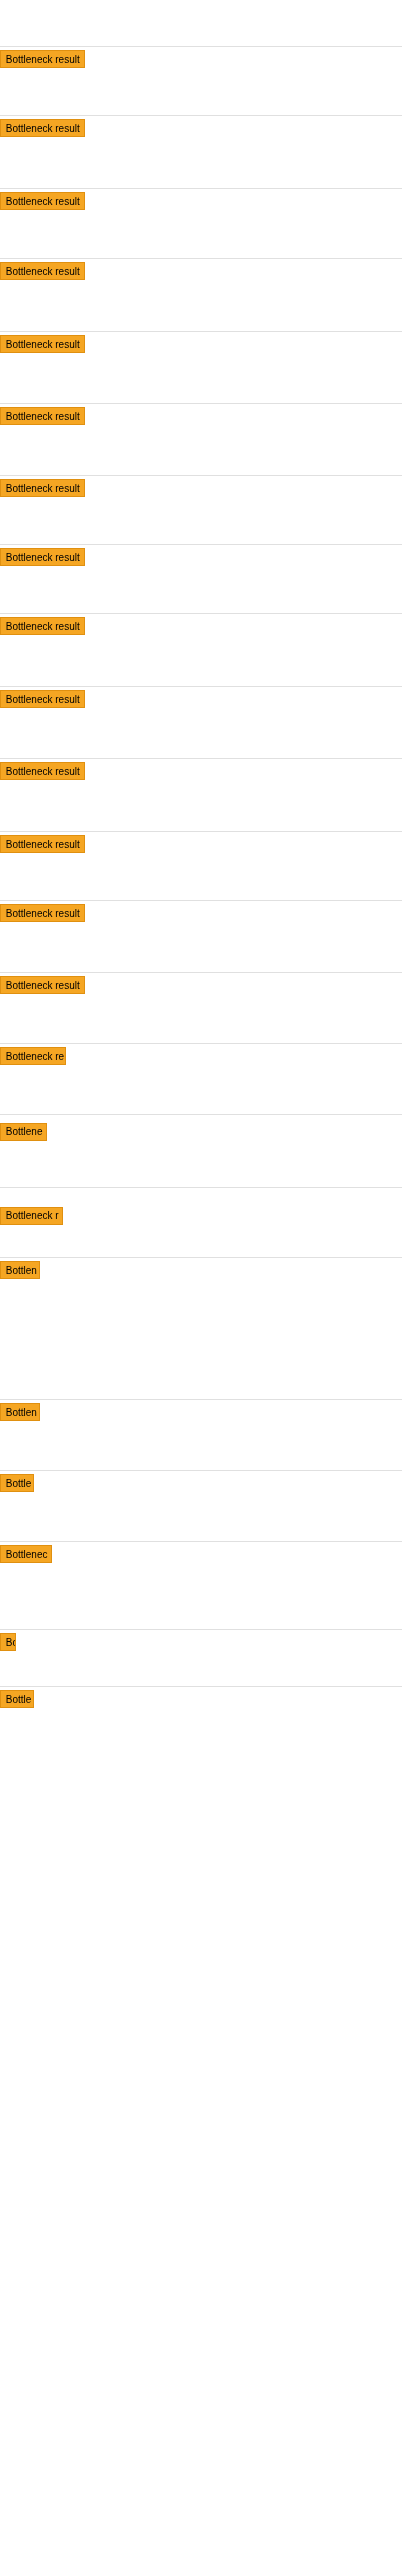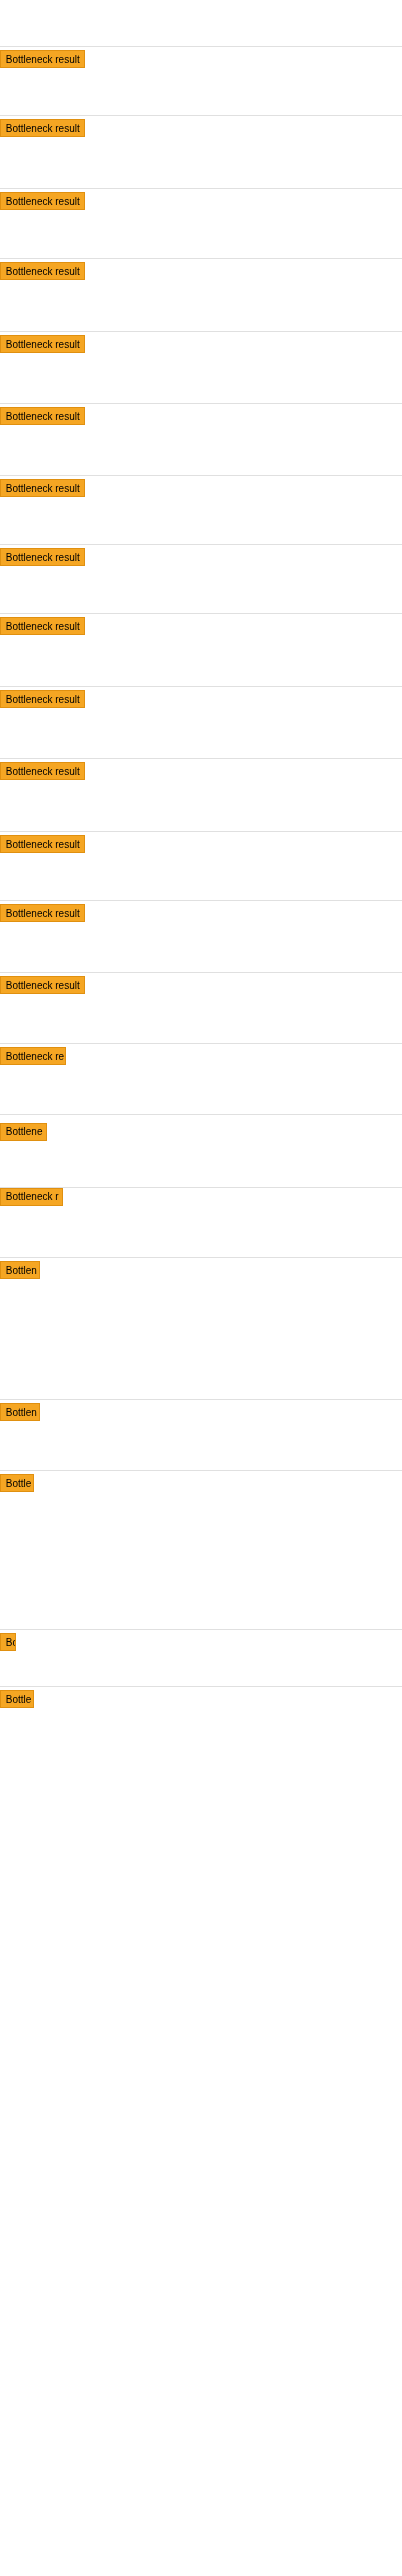--- a/index.html
+++ b/index.html
@@ -51,22 +51,23 @@
         <div style="position: absolute; top: 475px; left: 0px; padding: 3.2px 0px; border-top: 0.8px solid rgb(224, 224, 224); width: 100%;"><span class="bottleneck-badge" style="max-width: 85px; display: inline-block; overflow: hidden; white-space: nowrap;">Bottleneck result</span></div>
         <div style="position: absolute; top: 544px; left: 0px; padding: 3.2px 0px; border-top: 0.8px solid rgb(224, 224, 224); width: 100%;"><span class="bottleneck-badge" style="max-width: 85px; display: inline-block; overflow: hidden; white-space: nowrap;">Bottleneck result</span></div>
         <div style="position: absolute; top: 613px; left: 0px; padding: 3.2px 0px; border-top: 0.8px solid rgb(224, 224, 224); width: 100%;"><span class="bottleneck-badge" style="max-width: 85px; display: inline-block; overflow: hidden; white-space: nowrap;">Bottleneck result</span></div>
         <div style="position: absolute; top: 686px; left: 0px; padding: 3.2px 0px; border-top: 0.8px solid rgb(224, 224, 224); width: 100%;"><span class="bottleneck-badge" style="max-width: 85px; display: inline-block; overflow: hidden; white-space: nowrap;">Bottleneck result</span></div>
         <div style="position: absolute; top: 758px; left: 0px; padding: 3.2px 0px; border-top: 0.8px solid rgb(224, 224, 224); width: 100%;"><span class="bottleneck-badge" style="max-width: 85px; display: inline-block; overflow: hidden; white-space: nowrap;">Bottleneck result</span></div>
         <div style="position: absolute; top: 831px; left: 0px; padding: 3.2px 0px; border-top: 0.8px solid rgb(224, 224, 224); width: 100%;"><span class="bottleneck-badge" style="max-width: 85px; display: inline-block; overflow: hidden; white-space: nowrap;">Bottleneck result</span></div>
         <div style="position: absolute; top: 900px; left: 0px; padding: 3.2px 0px; border-top: 0.8px solid rgb(224, 224, 224); width: 100%;"><span class="bottleneck-badge" style="max-width: 85px; display: inline-block; overflow: hidden; white-space: nowrap;">Bottleneck result</span></div>
         <div style="position: absolute; top: 972px; left: 0px; padding: 3.2px 0px; border-top: 0.8px solid rgb(224, 224, 224); width: 100%;"><span class="bottleneck-badge" style="max-width: 85px; display: inline-block; overflow: hidden; white-space: nowrap;">Bottleneck result</span></div>
         <div style="position: absolute; top: 1043px; left: 0px; padding: 3.2px 0px; border-top: 0.8px solid rgb(224, 224, 224); width: 100%;"><span class="bottleneck-badge" style="max-width: 66px; display: inline-block; overflow: hidden; white-space: nowrap;">Bottleneck re</span></div>
         <div style="position: absolute; top: 1114px; left: 0px; padding: 8px 0px; border-top: 0.8px solid rgb(224, 224, 224); width: 100%;"><span class="bottleneck-badge" style="max-width: 47px; display: inline-block; overflow: hidden; white-space: nowrap;">Bottlene</span></div>
-        <div style="position: absolute; top: 1187px; left: 0px; padding: 0 0px; border-top: 0.8px solid rgb(224, 224, 224); width: 100%;"><span class="bottleneck-badge" style="max-width: 63px; display: inline-block; overflow: hidden; white-space: nowrap;">Bottleneck r</span></div>
+        <div style="position: absolute; top: 1187px; left: 0px; padding: 19px 0px; border-top: 0.8px solid rgb(224, 224, 224); width: 100%;"><span class="bottleneck-badge" style="max-width: 63px; display: inline-block; overflow: hidden; white-space: nowrap;">Bottleneck r</span></div>
         <div style="position: absolute; top: 1257px; left: 0px; padding: 3.2px 0px; border-top: 0.8px solid rgb(224, 224, 224); width: 100%;"><span class="bottleneck-badge" style="max-width: 40px; display: inline-block; overflow: hidden; white-space: nowrap;">Bottlen</span></div>
         <div style="position: absolute; top: 1399px; left: 0px; padding: 3.2px 0px; border-top: 0.8px solid rgb(224, 224, 224); width: 100%;"><span class="bottleneck-badge" style="max-width: 40px; display: inline-block; overflow: hidden; white-space: nowrap;">Bottlen</span></div>
         <div style="position: absolute; top: 1470px; left: 0px; padding: 3.2px 0px; border-top: 0.8px solid rgb(224, 224, 224); width: 100%;"><span class="bottleneck-badge" style="max-width: 34px; display: inline-block; overflow: hidden; white-space: nowrap;">Bottle</span></div>
+        <div style="position: absolute; top: 1541px; left: 0px; padding: 3.2px 0px; border-top: 0.8px solid rgb(224, 224, 224); width: 100%;"><span class="bottleneck-badge" style="max-width: 52px; display: inline-block; overflow: hidden; white-space: nowrap;">Bottlenec</span></div>
         <div style="position: absolute; top: 1613px; left: 0px; padding: 3.2px 0px; border-top: 0.8px solid rgb(224, 224, 224); width: 100%; margin-top: 16px;"><span class="bottleneck-badge" style="max-width: 16px; display: inline-block; overflow: hidden; white-space: nowrap;">Bo</span></div>
         <div style="position: absolute; top: 1686px; left: 0px; padding: 3.2px 0px; border-top: 0.8px solid rgb(224, 224, 224); width: 100%;"><span class="bottleneck-badge" style="max-width: 34px; display: inline-block; overflow: hidden; white-space: nowrap;">Bottle</span></div>
       </div>
     </div>
 </div>
 
 
 </body></html>

